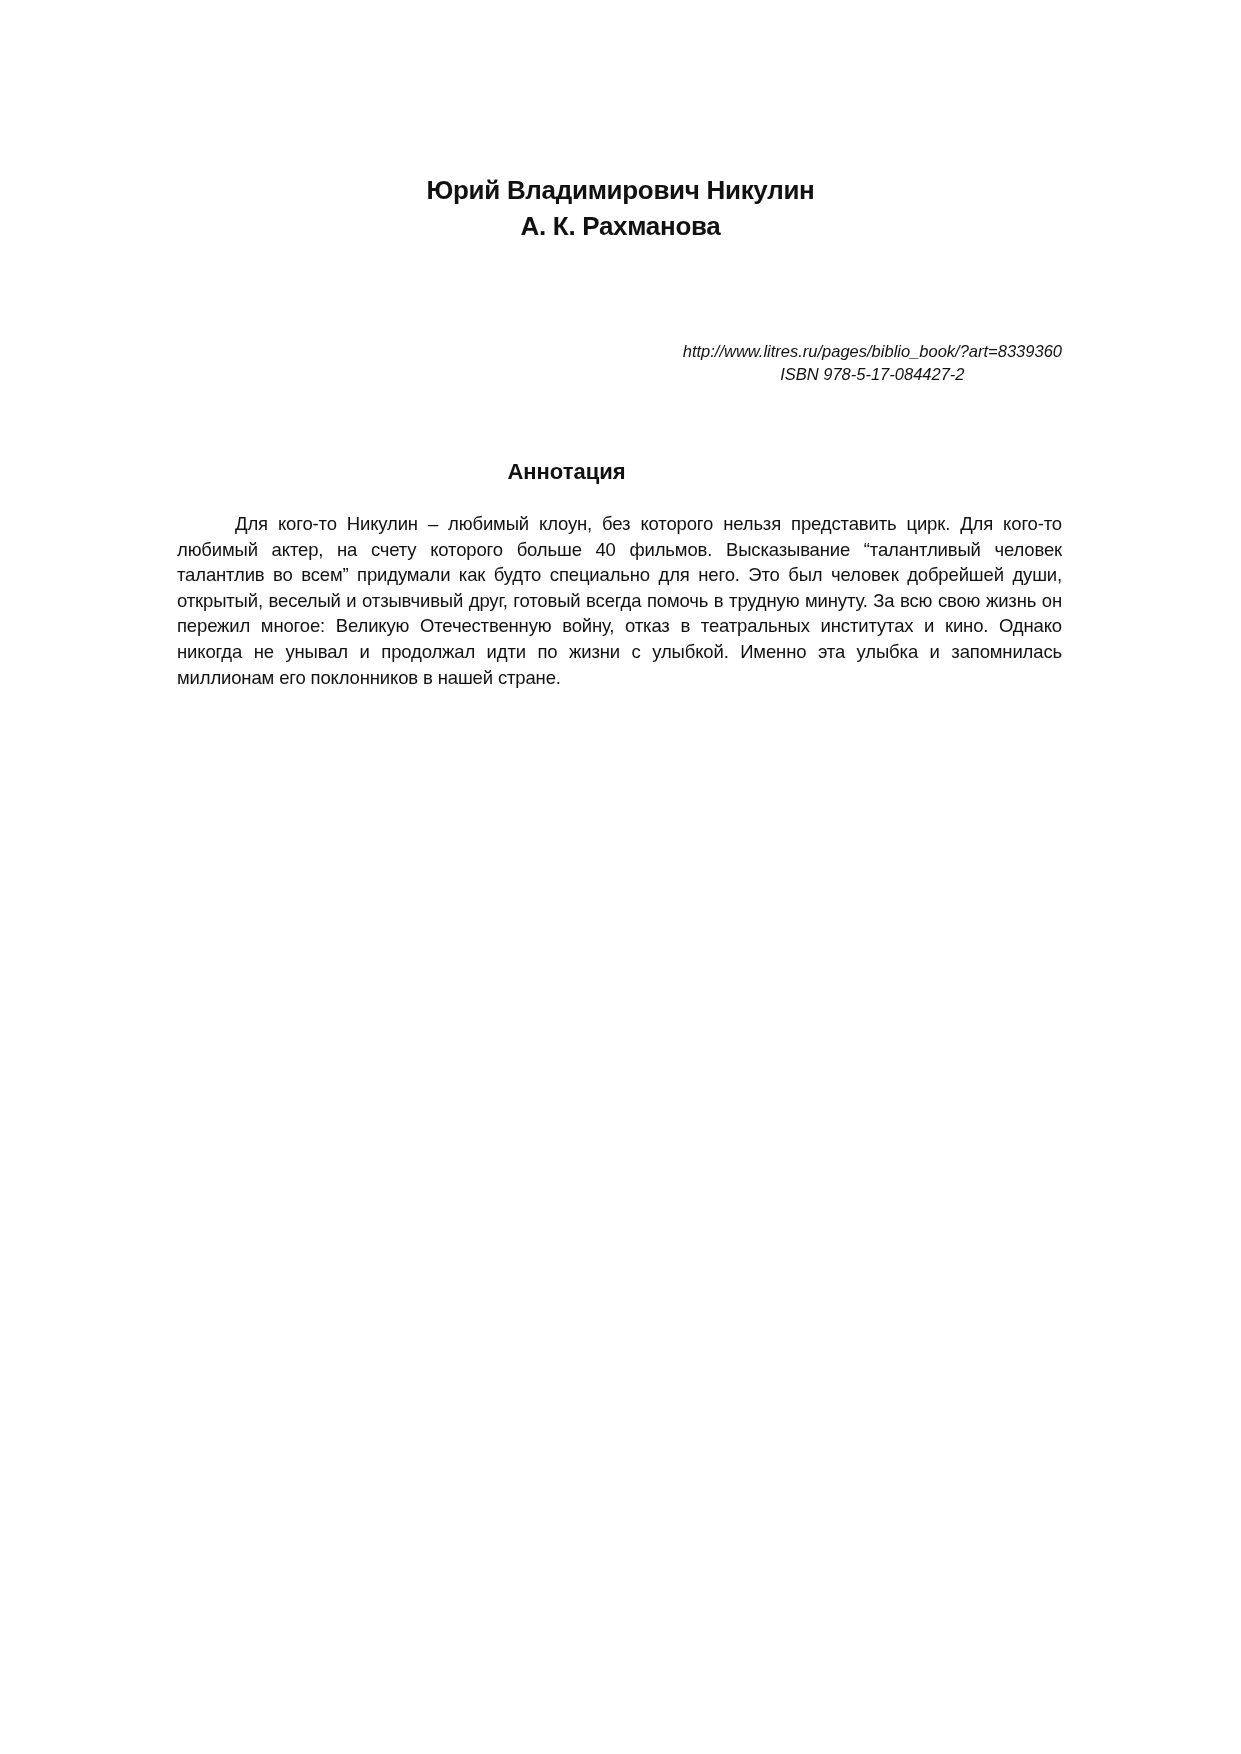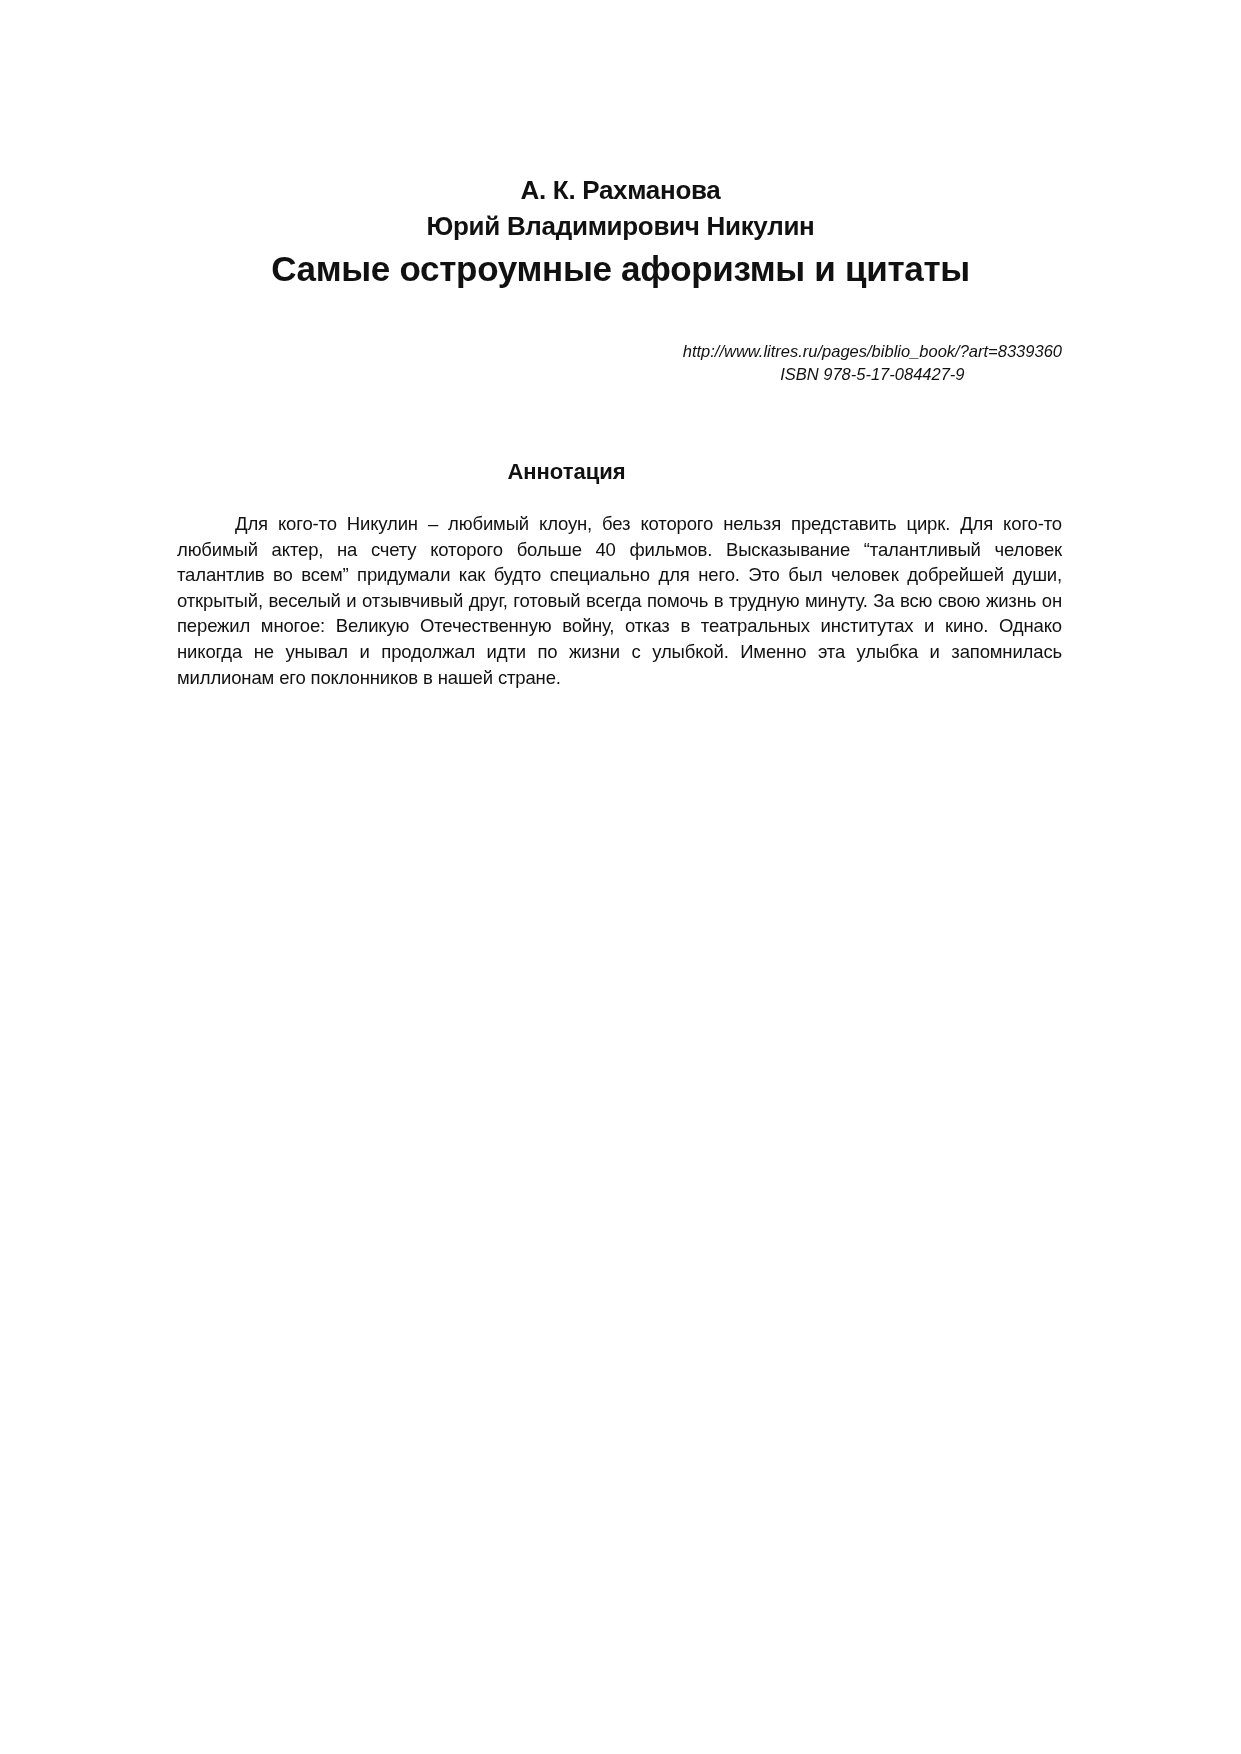--- a/index.html
+++ b/index.html
@@ -72,27 +72,26 @@
       letter-spacing: -0.15px;
       margin-top: 24px;
     }
   </style>
 </head>
 <body>
 
 <div class="page">
 
   <div class="title-block">
+    <div class="author">Юрий Владимирович Никулин</div>
     <div class="author">А. К. Рахманова</div>
-    <div class="author">Юрий Владимирович Никулин</div>
-    <div class="book-title">Самые остроумные афоризмы и цитаты</div>
   </div>
 
   <div class="meta-block">
     <div>http://www.litres.ru/pages/biblio_book/?art=8339360</div>
-    <div>ISBN 978-5-17-084427-9</div>
+    <div>ISBN 978-5-17-084427-2</div>
   </div>
 
   <div class="annotation-heading">Аннотация</div>
 
   <div class="annotation-body">Для кого-то Никулин – любимый клоун, без которого нельзя представить цирк. Для кого-то любимый актер, на счету которого больше 40 фильмов. Высказывание “талантливый человек талантлив во всем” придумали как будто специально для него. Это был человек добрейшей души, открытый, веселый и отзывчивый друг, готовый всегда помочь в трудную минуту. За всю свою жизнь он пережил многое: Великую Отечественную войну, отказ в театральных институтах и кино. Однако никогда не унывал и продолжал идти по жизни с улыбкой. Именно эта улыбка и запомнилась миллионам его поклонников в нашей стране.</div>
 
 </div>
 
 </body></html>

